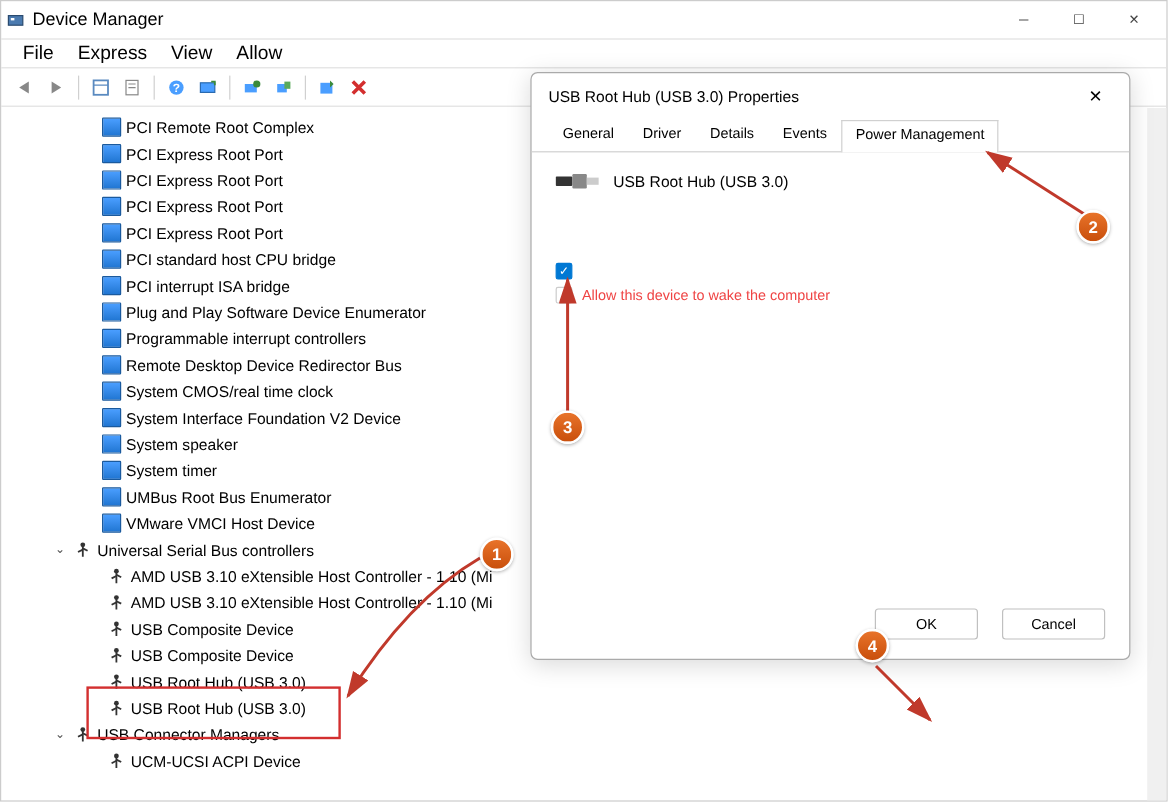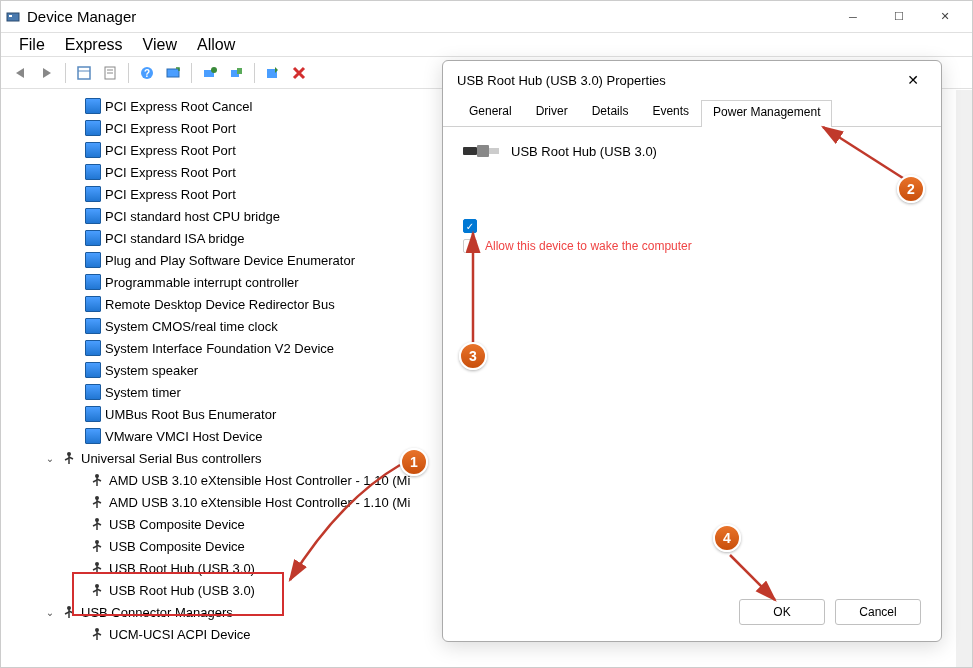--- a/index.html
+++ b/index.html
@@ -23,42 +23,42 @@
     .tree-item { display: flex; align-items: center; height: 22px; padding-left: 80px; font-size: 13px; cursor: pointer; }
     .tree-item.category { padding-left: 42px; }
     .tree-item.child { padding-left: 84px; }
     .tree-expand { width: 14px; text-align: center; font-size: 10px; color: #555; }
     .tree-icon { width: 16px; height: 16px; margin: 0 4px; flex-shrink: 0; }
     .device-icon { background: linear-gradient(#4a9eff, #2176d2); border: 1px solid #1a5a9e; border-radius: 1px; }
     .usb-icon-wrapper { display: flex; align-items: center; justify-content: center; }
     .highlight-box { border: 2px solid #d32f2f; position: absolute; pointer-events: none; }
     
     
-    .dialog { position: absolute; top: 60px; left: 442px; width: 500px; height: 582px; background: #fff; border: 1px solid #aaa; border-radius: 6px; box-shadow: 0 4px 20px rgba(0,0,0,0.15); }
+    .dialog { position: absolute; top: 60px; left: 442px; width: 500px; height: 490px; background: #fff; border: 1px solid #aaa; border-radius: 6px; box-shadow: 0 4px 20px rgba(0,0,0,0.15); }
     .dialog-title { display: flex; align-items: center; height: 38px; padding: 0 14px; font-size: 13px; }
     .dialog-title span { flex: 1; }
     .dialog-close { width: 28px; height: 28px; display: flex; align-items: center; justify-content: center; font-size: 14px; cursor: pointer; border-radius: 4px; }
     
     .tabs { display: flex; padding: 0 14px; height: 28px; border-bottom: 1px solid #d0d0d0; gap: 0; }
     .tab { padding: 4px 11px; font-size: 12px; cursor: pointer; border: 1px solid transparent; border-bottom: none; text-align: center; }
     .tab.active { border-color: #d0d0d0; background: #fff; position: relative; top: 1px; }
     
     .dialog-body { padding: 14px 20px; }
     .device-header { display: flex; align-items: center; gap: 12px; margin-bottom: 30px; }
     .device-header-icon { width: 36px; height: 20px; }
     .device-header-name { font-size: 13px; }
     
     .checkbox-row { display: flex; align-items: center; gap: 8px; margin-bottom: 6px; }
     .checkbox-row.disabled { color: #ef4444; }
     .checkbox { width: 14px; height: 14px; border: 1px solid #666; border-radius: 2px; display: flex; align-items: center; justify-content: center; cursor: pointer; }
     .checkbox.checked { background: #0078d4; border-color: #0078d4; color: #fff; font-size: 10px; }
     .checkbox-row.disabled .checkbox { border-color: #ccc; cursor: default; }
     .checkbox-label { font-size: 12px; }
     
-    .dialog-buttons { position: absolute; bottom: 16px; right: 20px; display: flex; gap: 10px; }
+    .dialog-buttons { position: absolute; bottom: 16px; right: 20px; display: flex; gap: 20px; }
     .dialog-btn { width: 86px; height: 26px; font-size: 12px; border: 1px solid #c0c0c0; background: #fff; border-radius: 3px; cursor: pointer; }
     
     
     .badge { position: absolute; width: 28px; height: 28px; border-radius: 50%; background: linear-gradient(#e8732a, #c94f0c); color: #fff; display: flex; align-items: center; justify-content: center; font-size: 14px; font-weight: bold; border: 2px solid #fff; box-shadow: 0 1px 3px rgba(0,0,0,0.3); z-index: 100; }
     .arrow-svg { position: absolute; pointer-events: none; z-index: 99; }
     
     .scrollbar-v { position: absolute; right: 0; top: 89px; width: 16px; bottom: 0; background: #f0f0f0; }
   </style>
 </head>
 <body>
@@ -147,21 +147,21 @@
         <svg width="16" height="16">
           <path d="M3 3 L13 13 M13 3 L3 13" stroke="#d32f2f" stroke-width="3"></path>
         </svg>
       </div>
   </div>
 
   <div class="tree-area">
     <div id="tree-container">
         <div class="tree-item">
           <span class="tree-icon device-icon"></span>
-          <span>PCI Express Root Cancel</span>
+          <span>PCI Remote Root Complex</span>
         </div>
         <div class="tree-item">
           <span class="tree-icon device-icon"></span>
           <span>PCI Express Root Port</span>
         </div>
         <div class="tree-item">
           <span class="tree-icon device-icon"></span>
           <span>PCI Express Root Port</span>
         </div>
         <div class="tree-item">
@@ -171,29 +171,29 @@
         <div class="tree-item">
           <span class="tree-icon device-icon"></span>
           <span>PCI Express Root Port</span>
         </div>
         <div class="tree-item">
           <span class="tree-icon device-icon"></span>
           <span>PCI standard host CPU bridge</span>
         </div>
         <div class="tree-item">
           <span class="tree-icon device-icon"></span>
-          <span>PCI standard ISA bridge</span>
+          <span>PCI interrupt ISA bridge</span>
         </div>
         <div class="tree-item">
           <span class="tree-icon device-icon"></span>
           <span>Plug and Play Software Device Enumerator</span>
         </div>
         <div class="tree-item">
           <span class="tree-icon device-icon"></span>
-          <span>Programmable interrupt controller</span>
+          <span>Programmable interrupt controllers</span>
         </div>
         <div class="tree-item">
           <span class="tree-icon device-icon"></span>
           <span>Remote Desktop Device Redirector Bus</span>
         </div>
         <div class="tree-item">
           <span class="tree-icon device-icon"></span>
           <span>System CMOS/real time clock</span>
         </div>
         <div class="tree-item">

